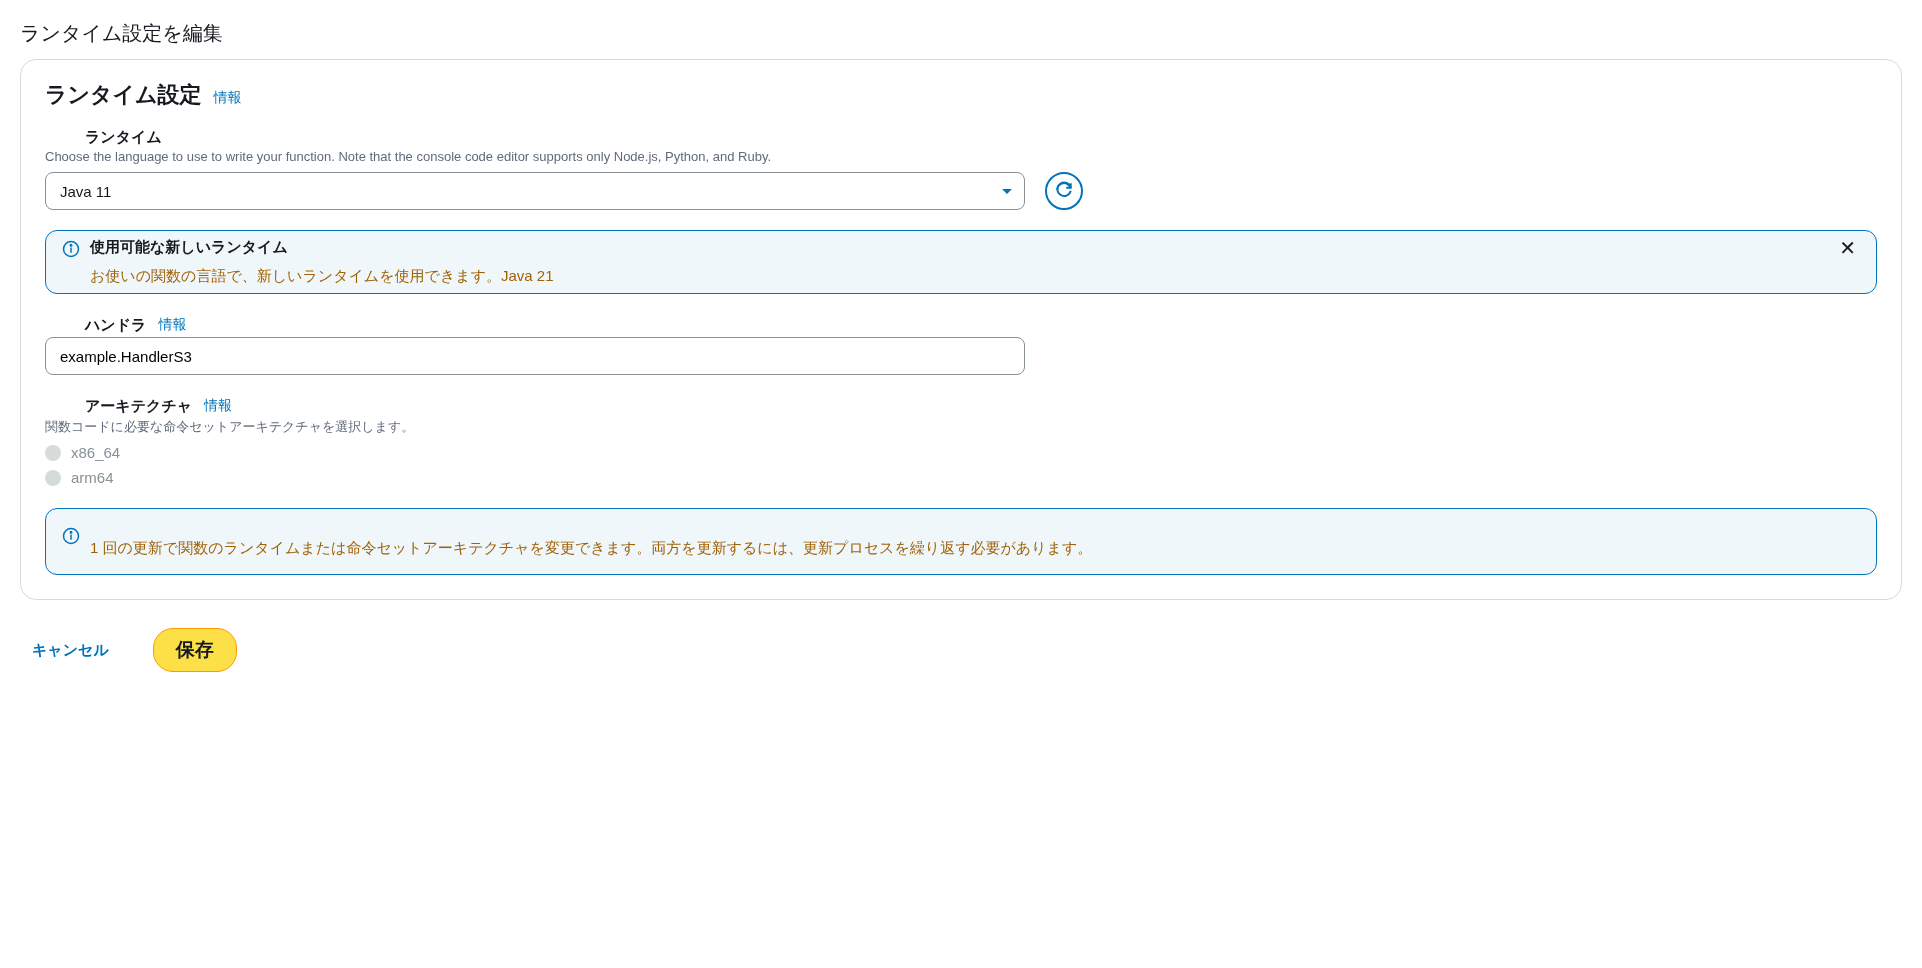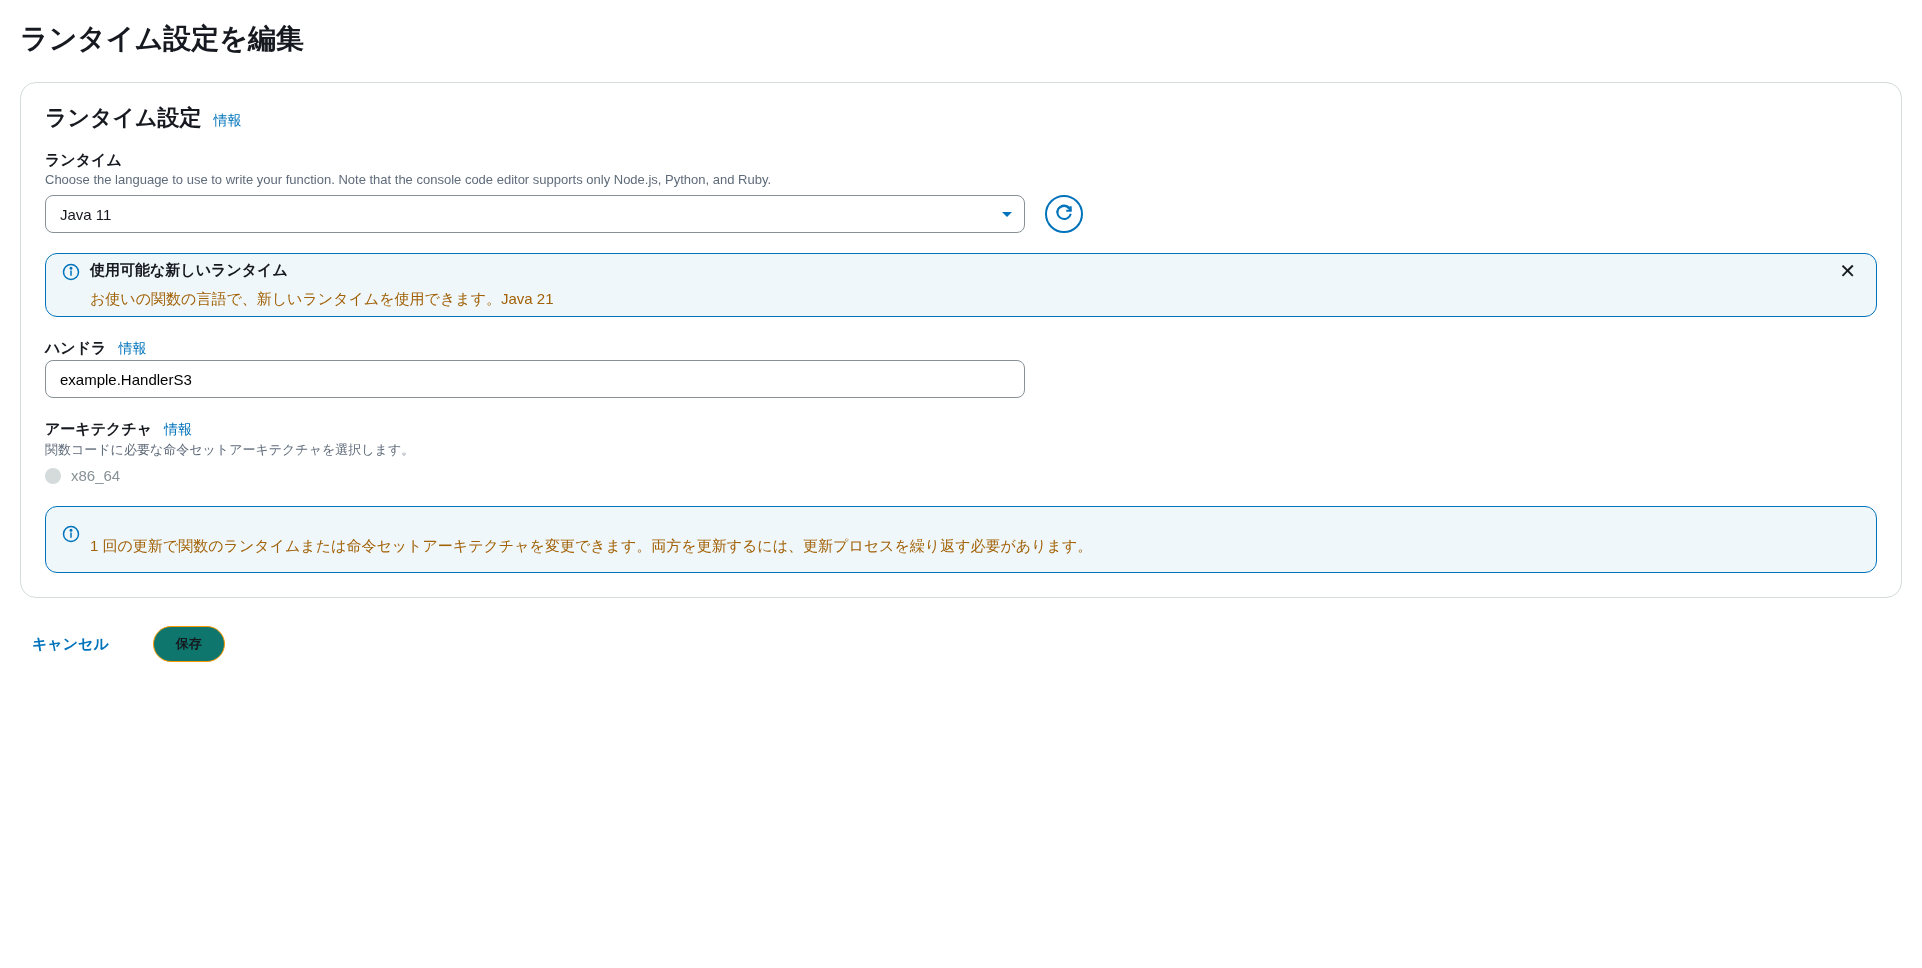--- a/index.html
+++ b/index.html
@@ -7,23 +7,23 @@
       margin: 0;
       padding: 0;
     }
     body {
       font-family: "Amazon Ember", "Helvetica Neue", Arial, sans-serif;
       background: #ffffff;
       color: #16191f;
       padding: 20px;
     }
     .page-title {
-      font-size: 28px;
-      font-weight: 700;
-      margin-bottom: 24px;
+      font-size: 20px;
+      font-weight: 400;
+      margin-bottom: 12px;
     }
     .panel {
       border: 1px solid #d5dbdb;
       border-radius: 16px;
       padding: 20px 24px 24px 24px;
       background: #ffffff;
     }
     .section-header {
       display: flex;
       align-items: baseline;
@@ -35,23 +35,24 @@
       font-weight: 700;
     }
     .info-link {
       color: #0073bb;
       font-size: 14px;
       text-decoration: none;
       cursor: pointer;
     }
     .field-label-row {
       display: flex;
-      align-items: center;
+      align-items: flex-start;
       gap: 12px;
       margin-bottom: 2px;
+      margin-left: 40px;
     }
     .field-label {
       font-size: 15px;
       font-weight: 700;
     }
     .field-description {
       font-size: 13px;
       color: #5f6b7a;
       margin-bottom: 8px;
     }
@@ -185,25 +186,25 @@
     .btn-link {
       background: none;
       border: none;
       color: #0073bb;
       font-size: 15px;
       font-weight: 700;
       cursor: pointer;
       padding: 8px 12px;
     }
     .btn-primary {
-      background: #0f766e;
+      background: #fde047;
       border: 1px solid #ff9900;
       border-radius: 20px;
       padding: 8px 22px;
-      font-size: 13px;
+      font-size: 19px;
       font-weight: 700;
       cursor: pointer;
       color: #16191f;
     }
   </style>
 </head>
 <body>
 
 <h1 class="page-title">ランタイム設定を編集</h1>
 
@@ -268,20 +269,24 @@
     <span class="field-label">アーキテクチャ</span>
     <a class="info-link">情報</a>
   </div>
   <div class="field-description">関数コードに必要な命令セットアーキテクチャを選択します。</div>
 
   <div class="radio-group">
     <div class="radio-item">
       <span class="radio-circle"></span>
       <span class="radio-label">x86_64</span>
     </div>
+    <div class="radio-item">
+      <span class="radio-circle"></span>
+      <span class="radio-label">arm64</span>
+    </div>
   </div>
 
   <div class="bottom-alert">
     <span class="alert-icon">
       <svg width="18" height="18" viewBox="0 0 24 24" fill="none" stroke="currentColor" stroke-width="2">
         <circle cx="12" cy="12" r="10"></circle>
         <line x1="12" y1="10" x2="12" y2="17"></line>
         <circle cx="12" cy="7" r="1" fill="currentColor"></circle>
       </svg>
     </span>

